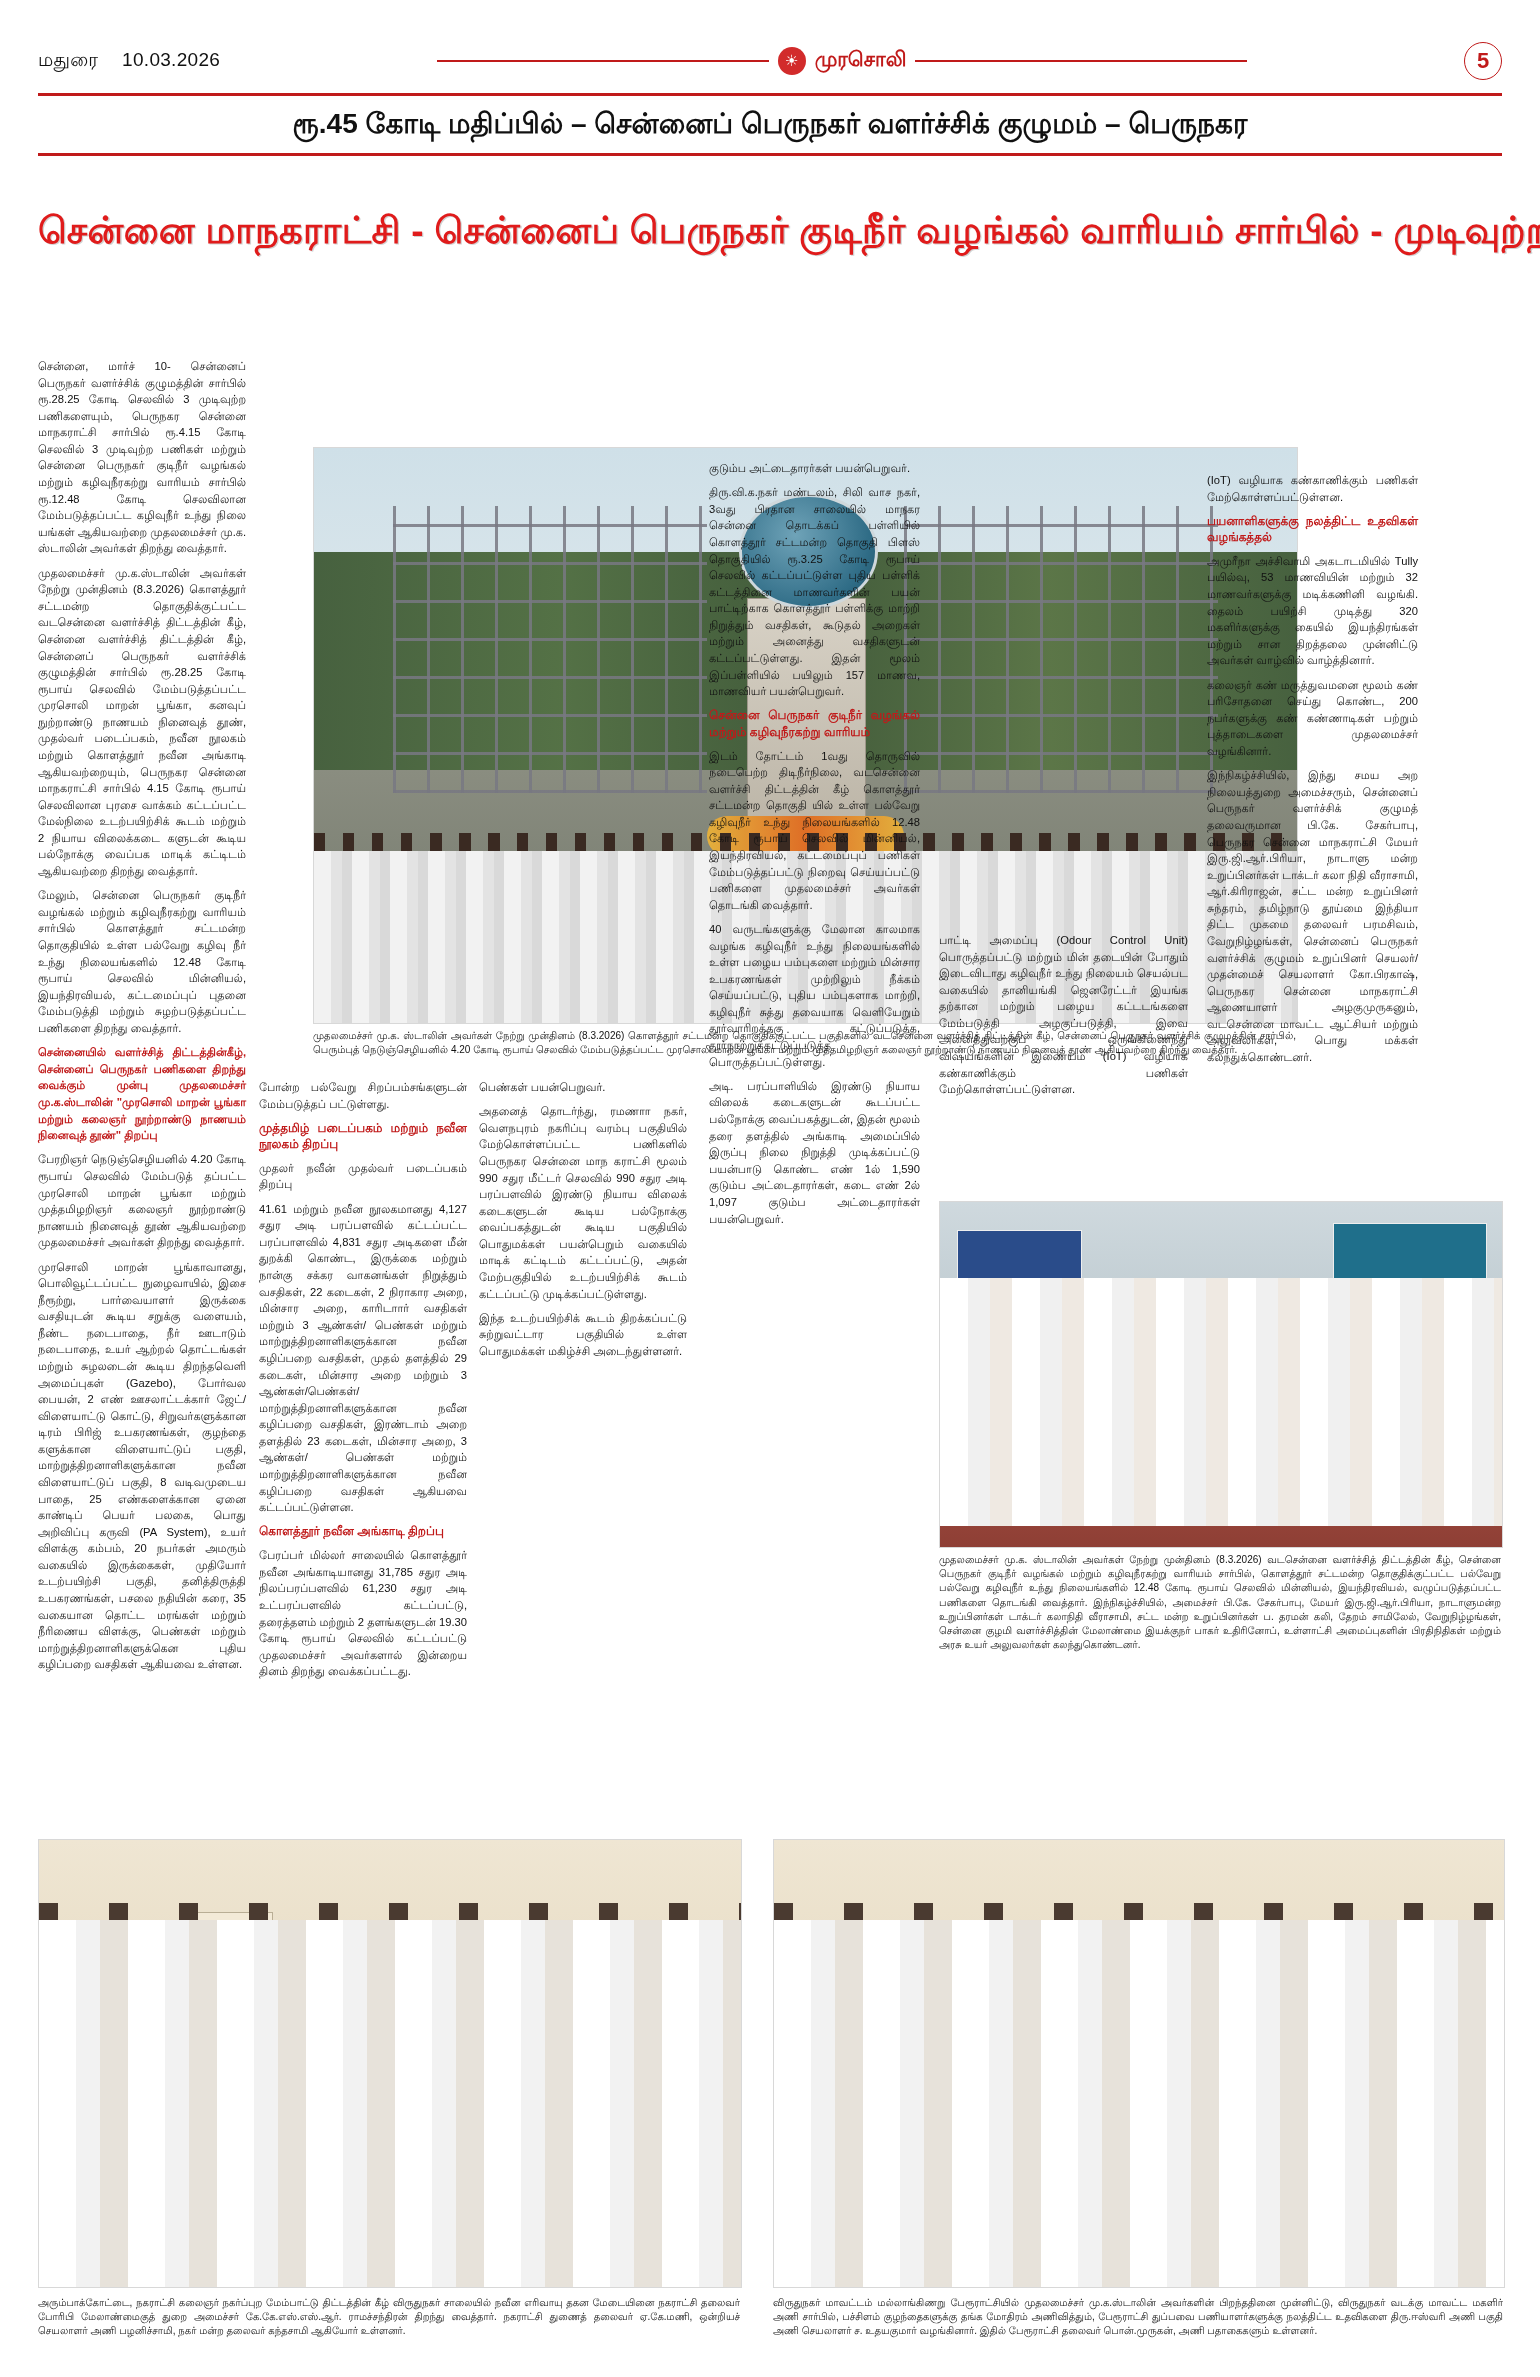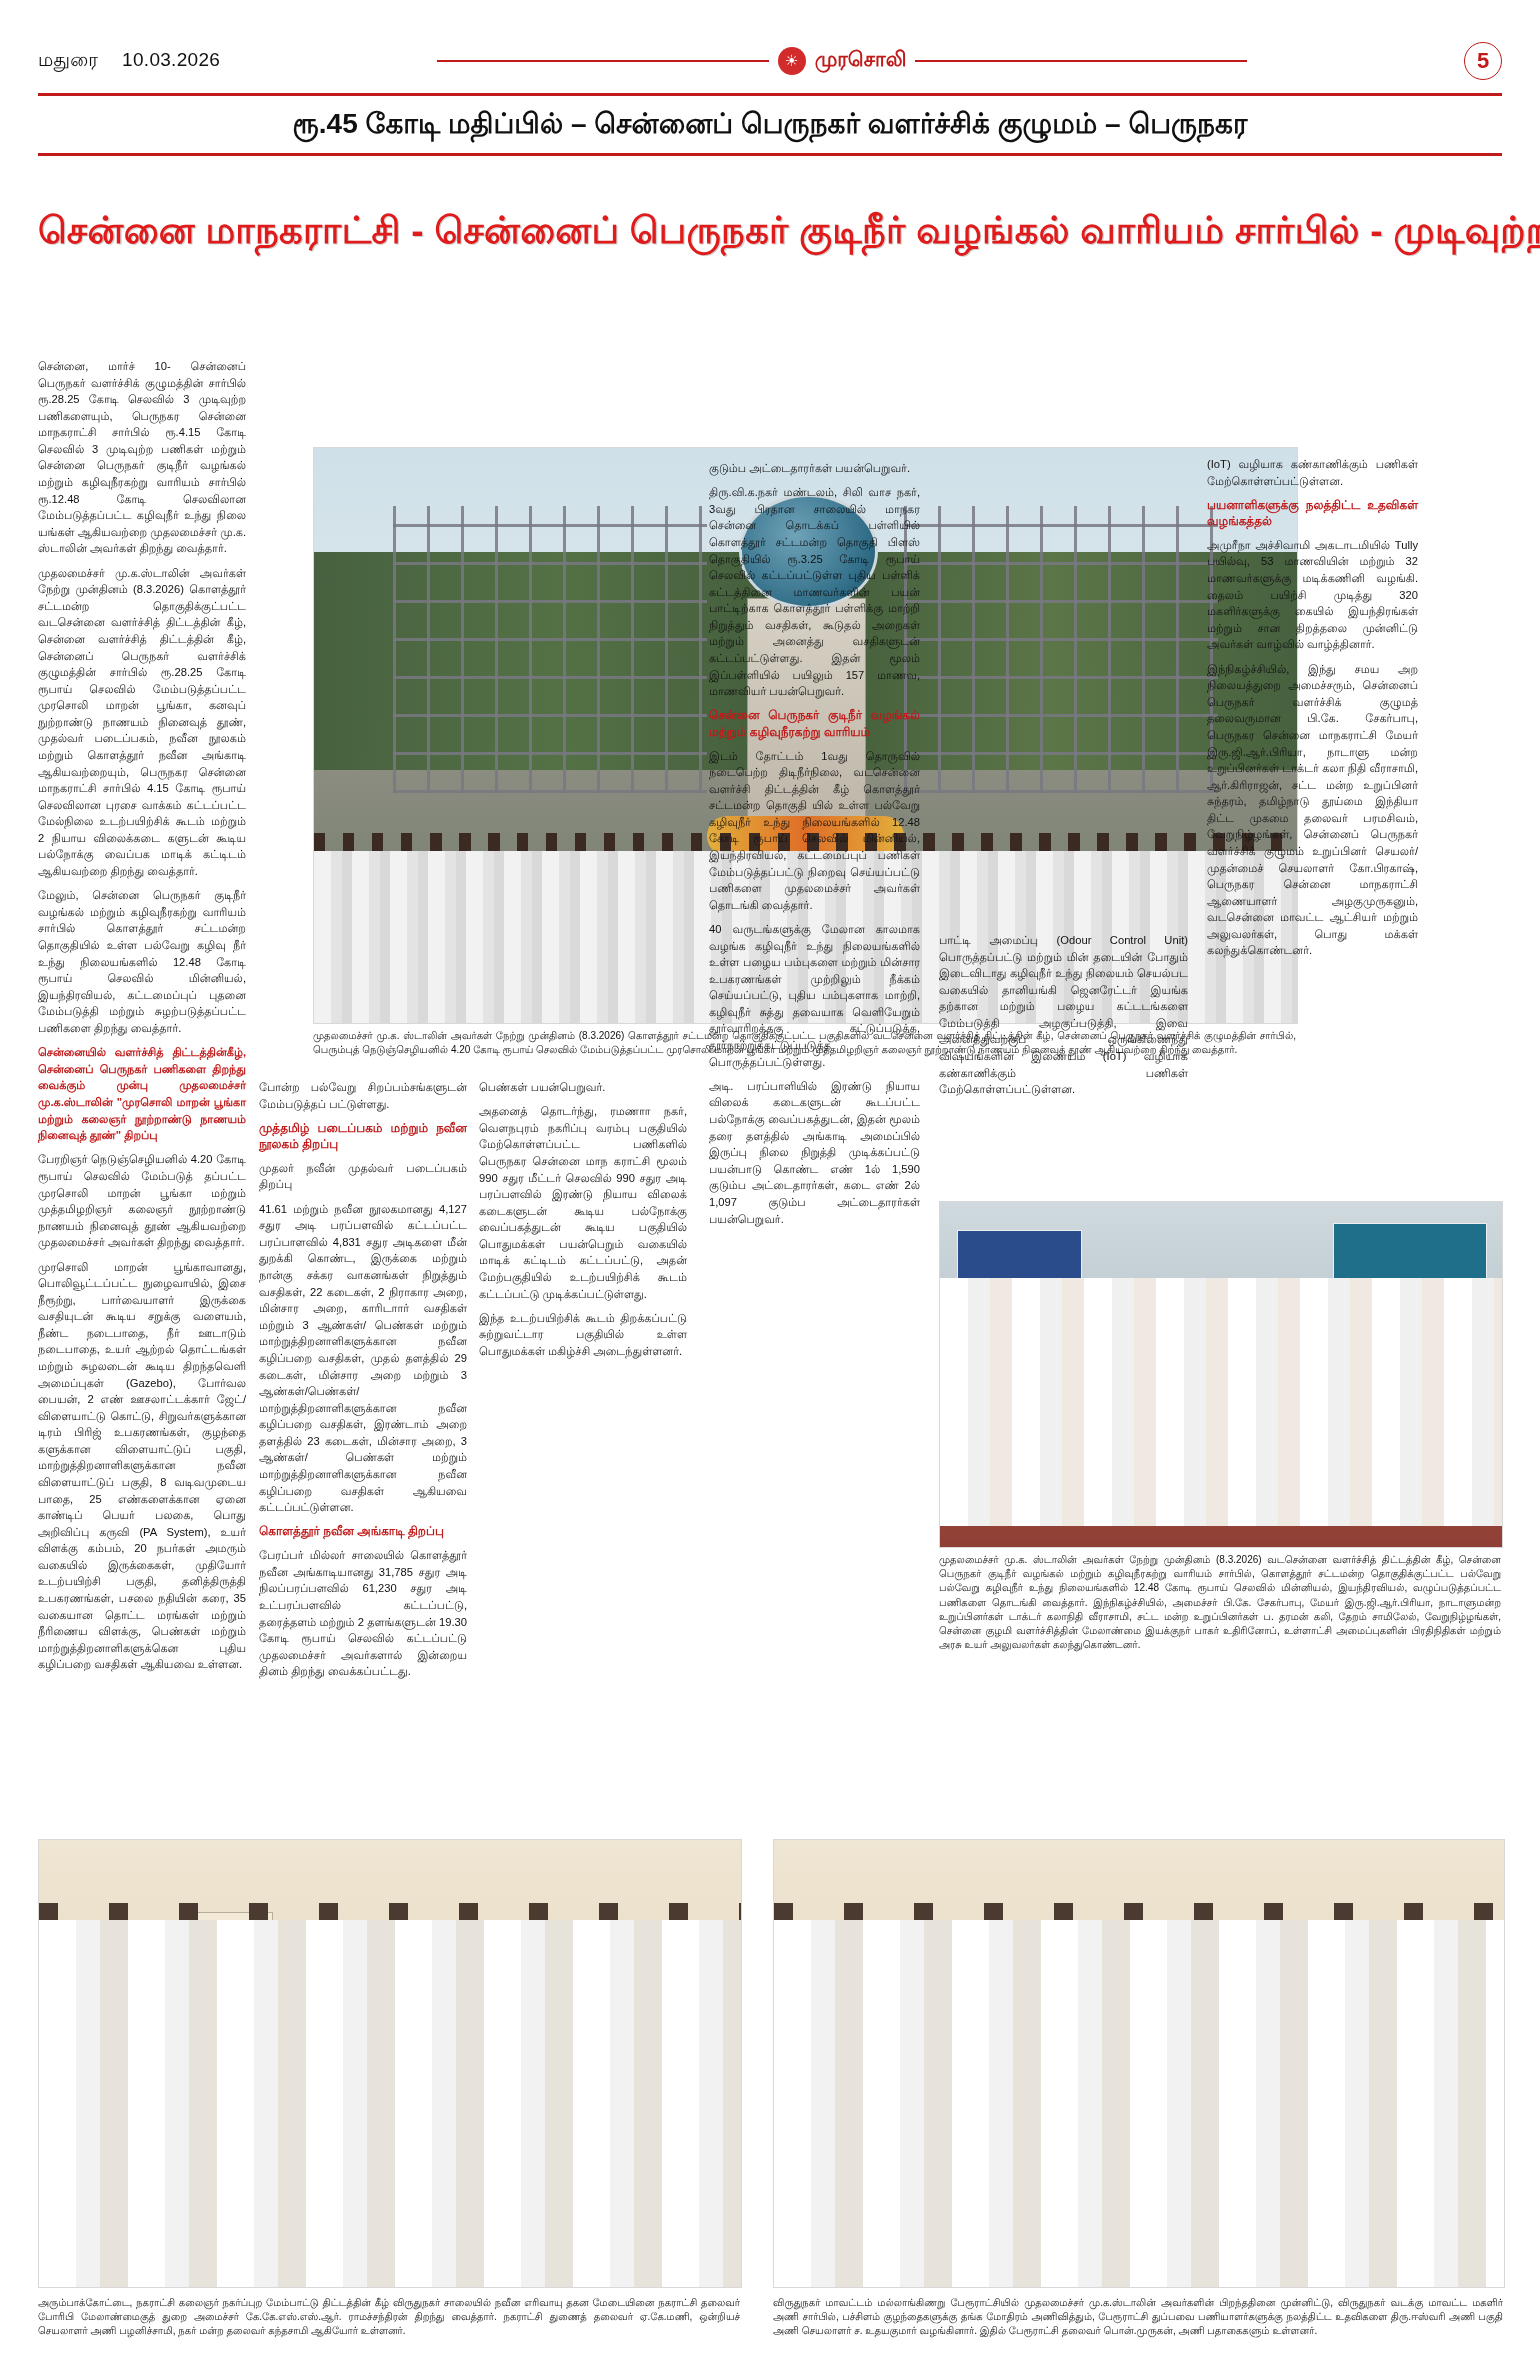--- a/index.html
+++ b/index.html
@@ -79,21 +79,21 @@
     color:#c01a1a; font-weight:bold; font-size:12px; line-height:1.35;
     margin: 7.7px 0 5.1px 0; display:block;
   }
 
   
   #col1 { left:38px;  top:358px;  width:208px; height:1469px; }
   #col2 { left:259px; top:1079px; width:208px; }
   #col3 { left:479px; top:1079px; width:208px; }
   #col4 { left:709px;top:460px;  width:211px; }
   #col5 { left:939px;top:932px; width:249px; }
-  #col6 { left:1207px;top:456px;  width:211px; }
+  #col6 { left:1207px;top:472px;  width:211px; }
 
   
   .midhead {
     position:absolute; left:313px; top:370px; width:983px; height:61px;
     display:flex; align-items:center; justify-content:center;
     font-size: 34px; font-weight:bold; color:#111; white-space:nowrap;
   }
 
   
   .photo {
@@ -277,17 +277,18 @@
   </div>
 
   <div class="col" id="col5">
     <p>பாட்டி அமைப்பு (Odour Control Unit) பொருத்தப்பட்டு மற்றும் மின் தடையின் போதும் இடைவிடாது கழிவுநீர் உந்து நிலையம் செயல்பட வகையில் தானியங்கி ஜெனரேட்டர் இயங்க தற்கான மற்றும் பழைய கட்டடங்களை மேம்படுத்தி அழகுப்படுத்தி, இவை அனைத்துவற்குப் ஒருங்கிணைந்து விஷயங்களின் இணையம் (IoT) வழியாக கண்காணிக்கும் பணிகள் மேற்கொள்ளப்பட்டுள்ளன.</p>
   </div>
 
   <div class="col" id="col6">
     <p>(IoT) வழியாக கண்காணிக்கும் பணிகள் மேற்கொள்ளப்பட்டுள்ளன.</p>
     <p class="subhead">பயனாளிகளுக்கு நலத்திட்ட உதவிகள் வழங்கத்தல்</p>
     <p>அமுரீநா அச்சிவாமி அகடாடமியில் Tully பயில்வு, 53 மாணவியின் மற்றும் 32 மாணவர்களுக்கு மடிக்கணினி வழங்கி. தைலம் பயிற்சி முடித்து 320 மகளிர்களுக்கு கையில் இயந்திரங்கள் மற்றும் சான திறத்தலை முன்னிட்டு அவர்கள் வாழ்வில் வாழ்த்தினார்.</p>
+    <p>கலைஞர் கண் மருத்துவமனை மூலம் கண் பரிசோதனை செய்து கொண்ட, 200 நபர்களுக்கு கண் கண்ணாடிகள் பற்றும் புத்தாடைகளை முதலமைச்சர் வழங்கினார்.</p>
     <p>இந்நிகழ்ச்சியில், இந்து சமய அற நிலையத்துறை அமைச்சரும், சென்னைப் பெருநகர் வளர்ச்சிக் குழுமத் தலைவருமான பி.கே. சேகர்பாபு, பெருநகர சென்னை மாநகராட்சி மேயர் இரு.ஜி.ஆர்.பிரியா, நாடாளு மன்ற உறுப்பினர்கள் டாக்டர் கலா நிதி வீராசாமி, ஆர்.கிரிராஜன், சட்ட மன்ற உறுப்பினர் சுந்தரம், தமிழ்நாடு தூய்மை இந்தியா திட்ட முகமை தலைவர் பரமசிவம், வேறுநிழ்ழங்கள், சென்னைப் பெருநகர் வளர்ச்சிக் குழுமம் உறுப்பினர் செயலர்/முதன்மைச் செயலாளர் கோ.பிரகாஷ், பெருநகர சென்னை மாநகராட்சி ஆணையாளர் அழகுமுருகனும், வடசென்னை மாவட்ட ஆட்சியர் மற்றும் அலுவலர்கள், பொது மக்கள் கலந்துக்கொண்டனர்.</p>
   </div>
 
 </div>
 
 
 </body></html>

